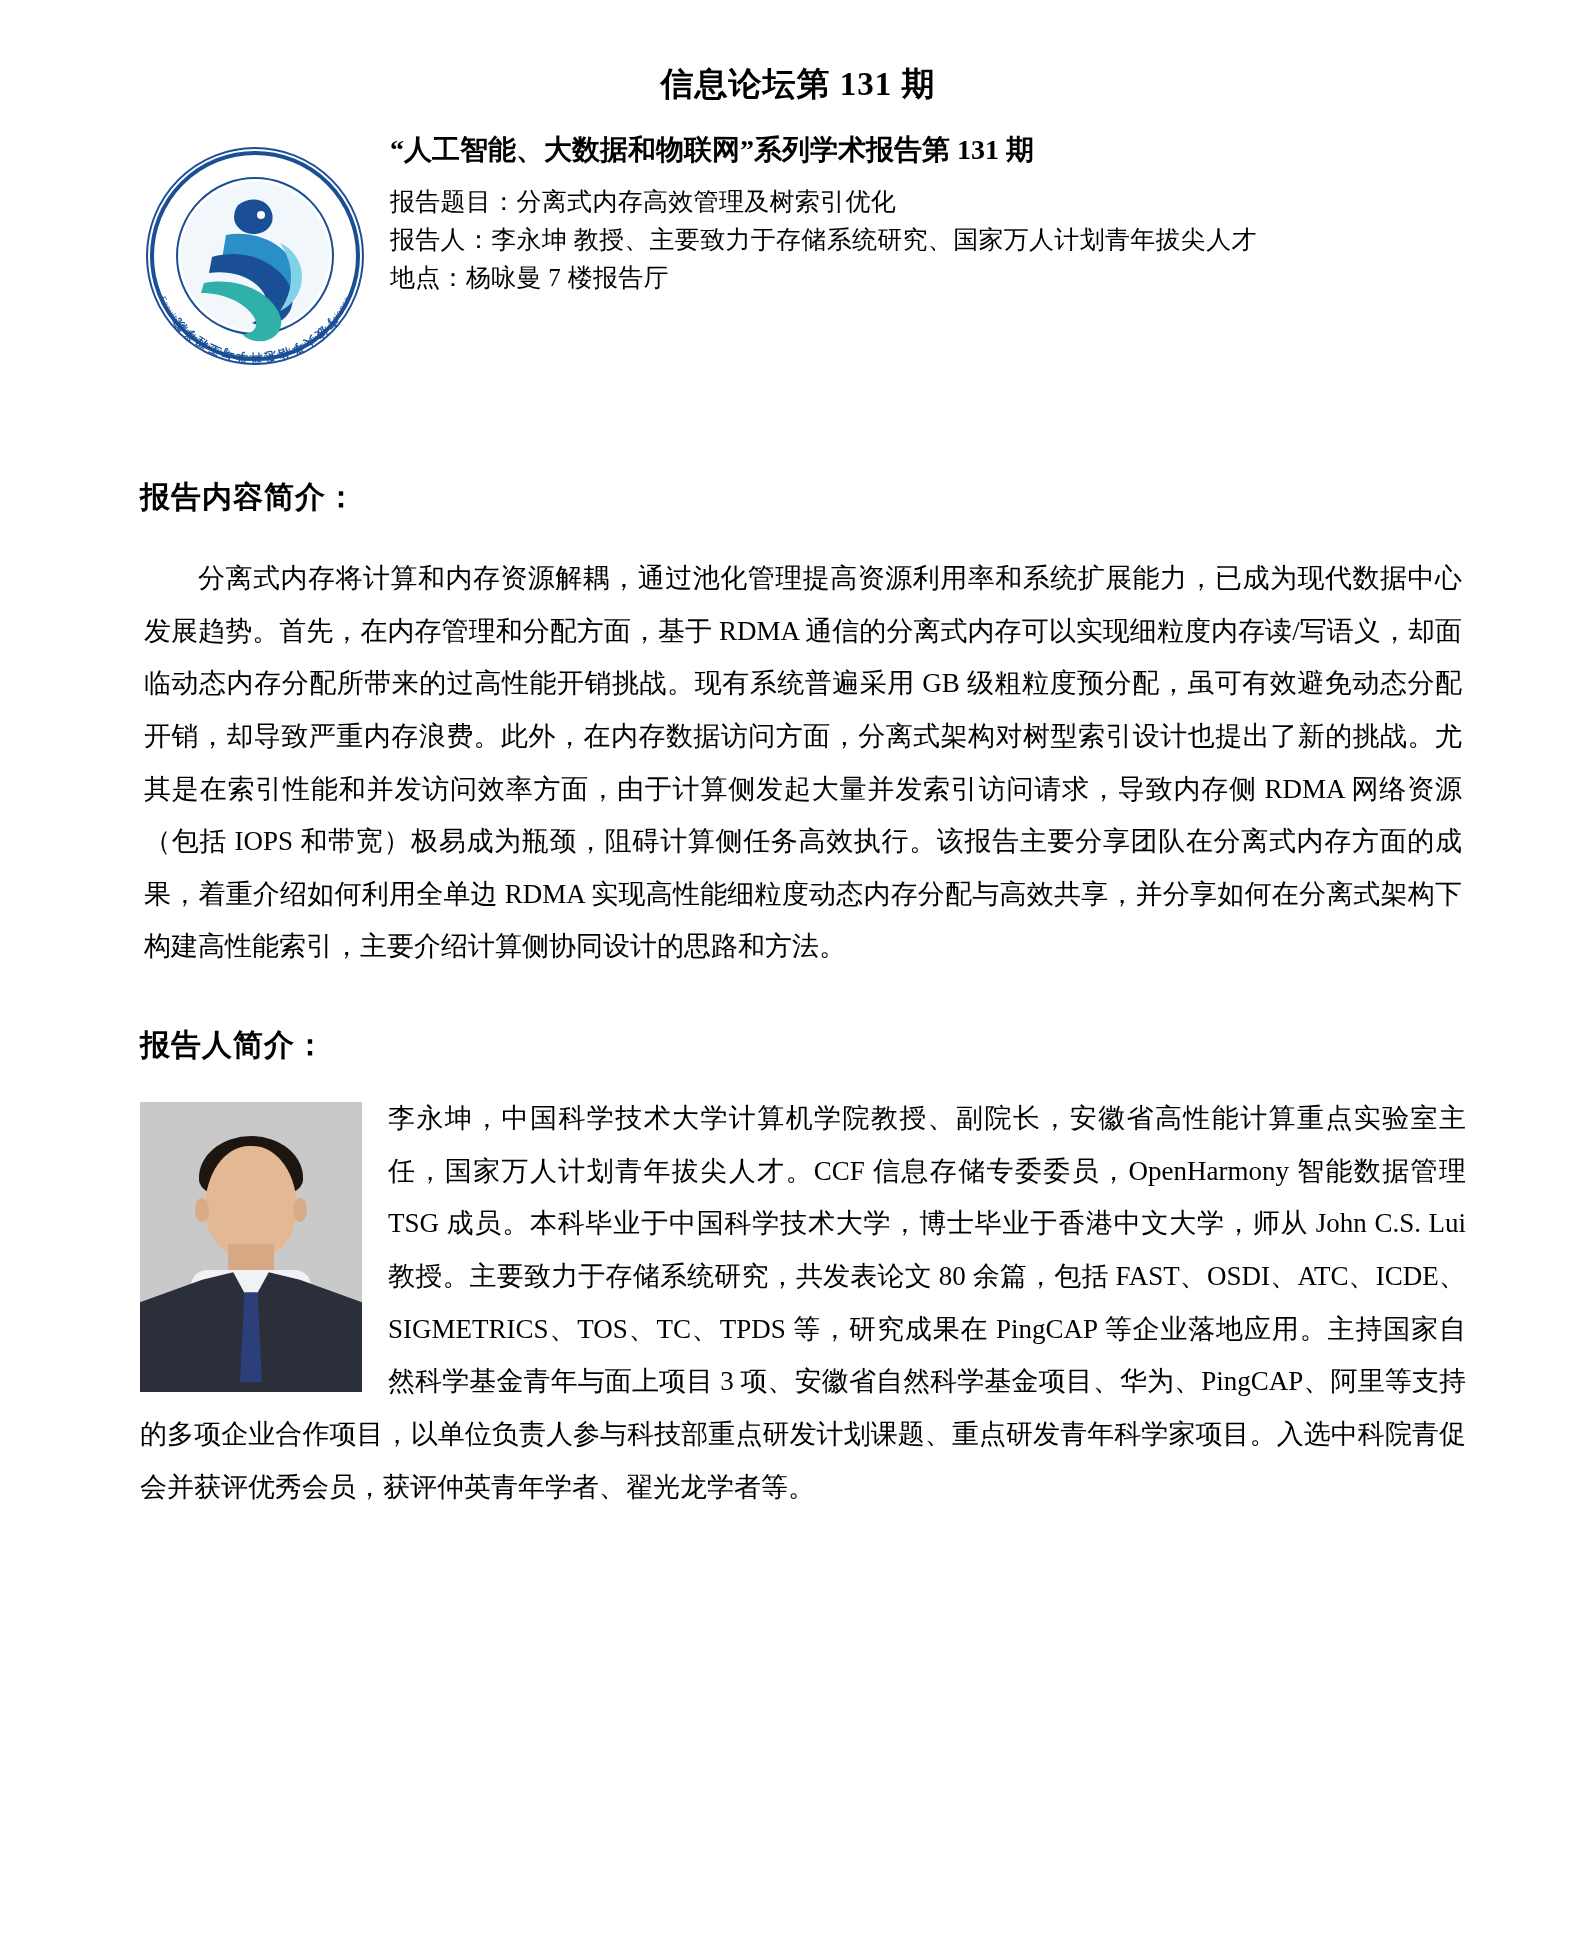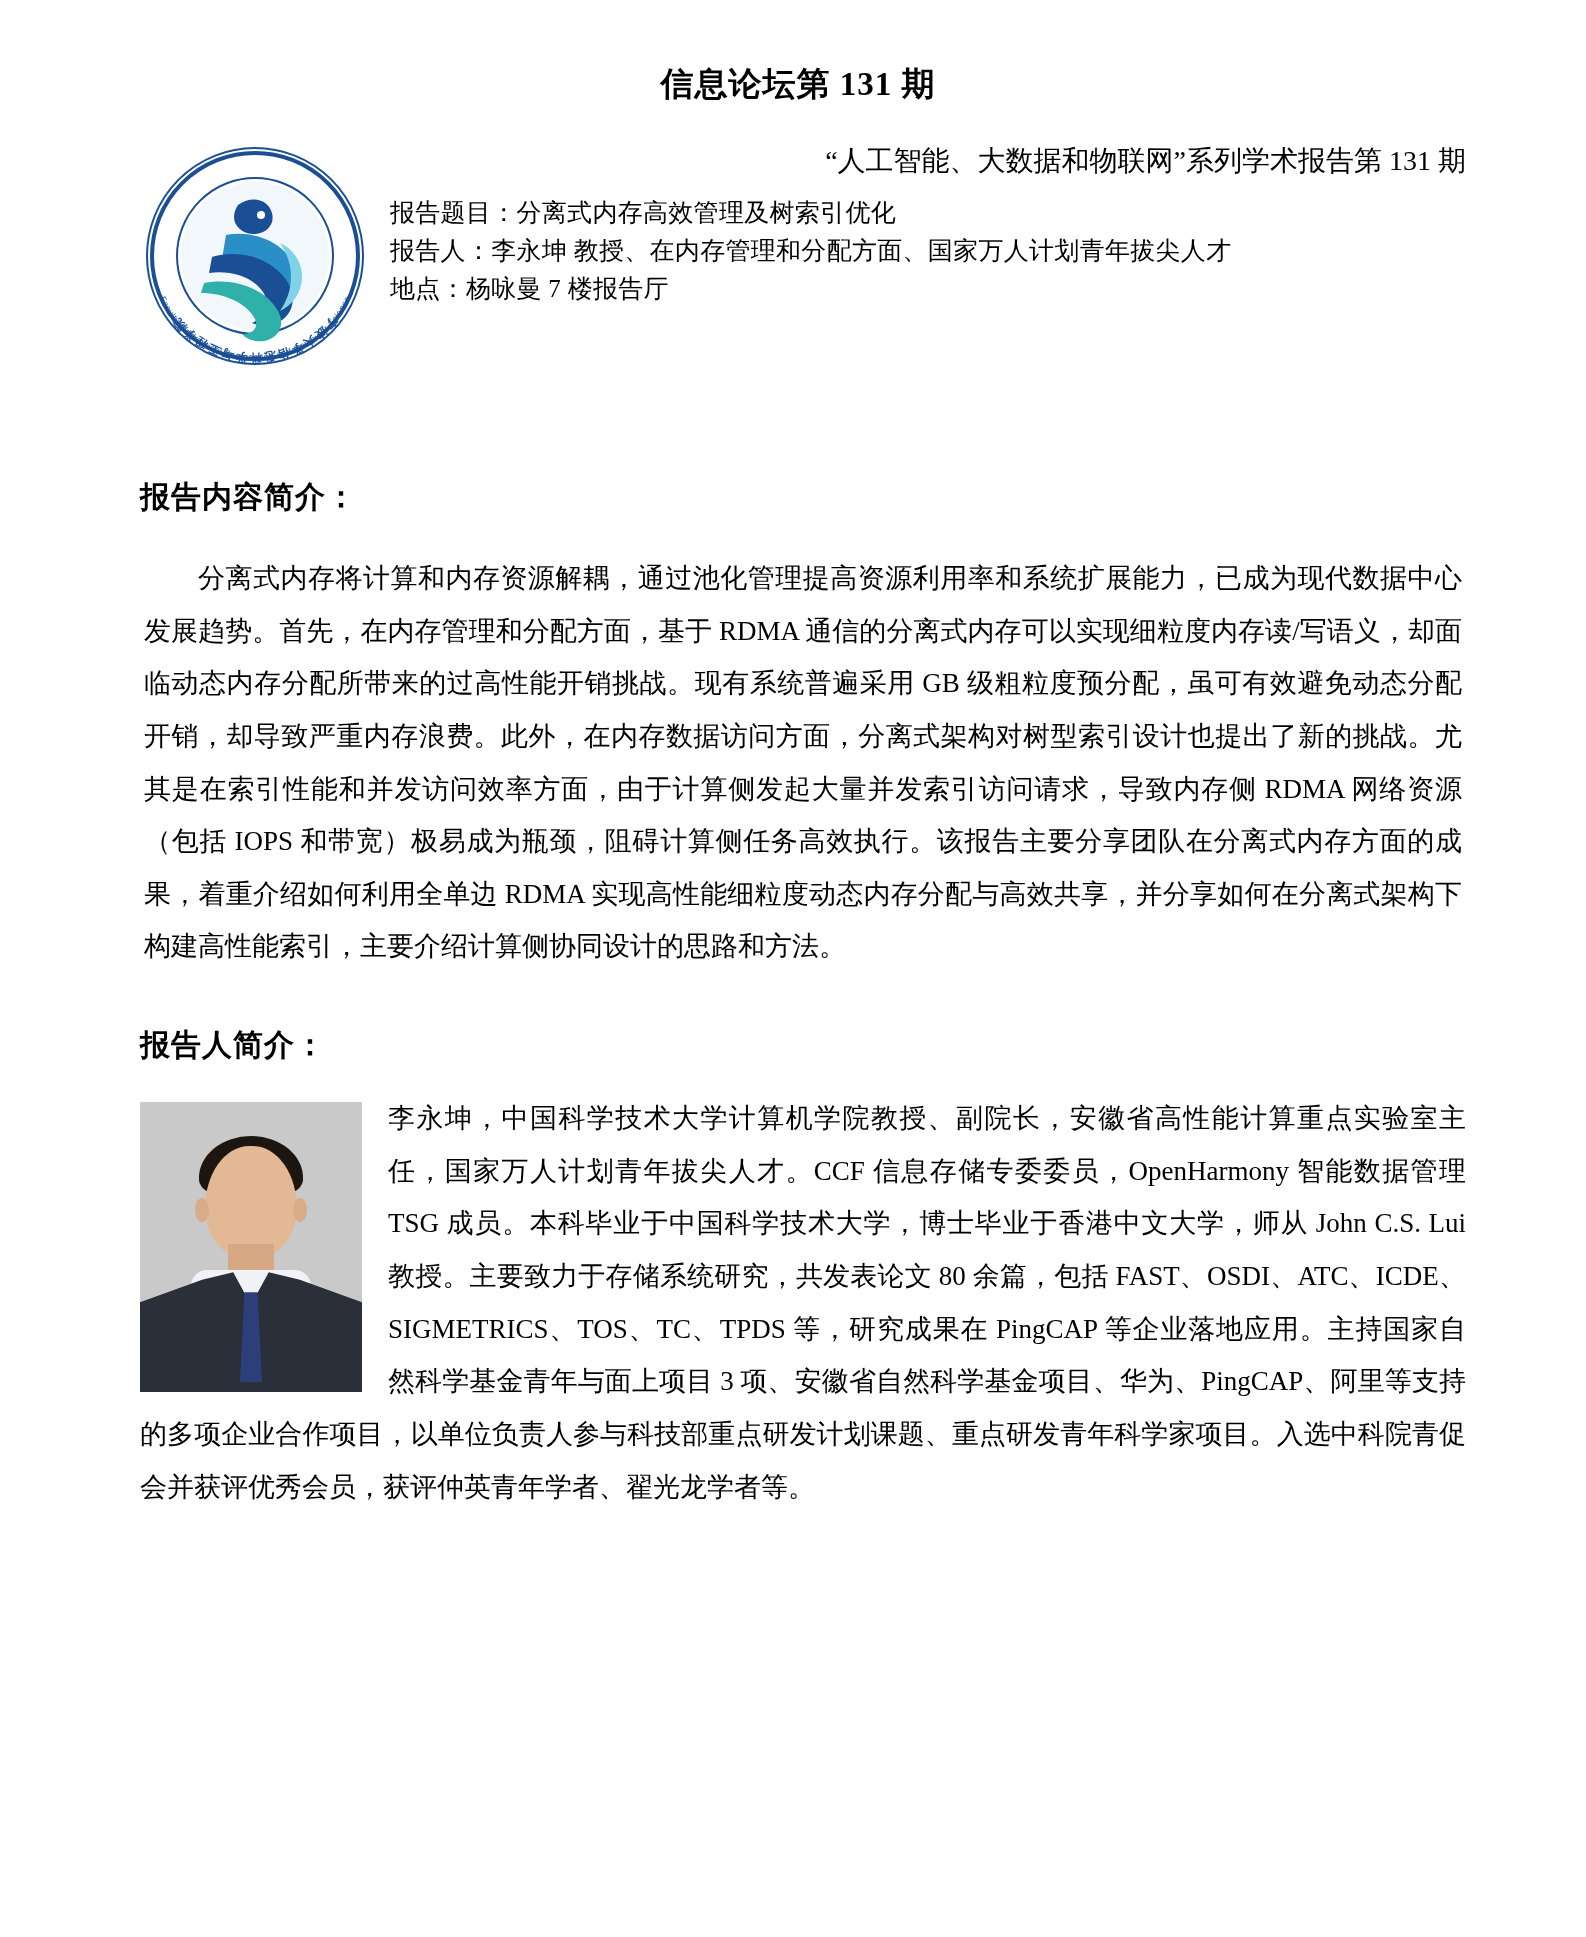--- a/index.html
+++ b/index.html
@@ -52,23 +52,23 @@
     width: 250px;
     height: 250px;
     position: relative;
   }
   .header-lines {
     flex: 1 1 auto;
     padding-top: 4px;
   }
   .subtitle {
     font-size: 28px;
-    font-weight: normal;
-    text-align: right;
-    margin: 11px 0 14px 0;
+    font-weight: bold;
+    text-align: left;
+    margin: 0 0 14px 0;
     padding-right: 40px;
   }
   .meta-line {
     font-size: 25px;
     font-weight: normal;
     line-height: 1.52;
     margin: 0;
     letter-spacing: 0.3px;
   }
 
@@ -227,21 +227,21 @@
             <text font-size="8.4" font-family="'Liberation Sans', sans-serif" fill="#1a4f96" letter-spacing="0.6">
               <textPath href="#arcBottom" startOffset="50%" text-anchor="middle">Faculty of Electrical Engineering and Computer Science</textPath>
             </text>
           </svg>
         </div>
       </div>
 
       <div class="header-lines">
         <div class="subtitle">“人工智能、大数据和物联网”系列学术报告第 131 期</div>
         <p class="meta-line">报告题目：分离式内存高效管理及树索引优化</p>
-        <p class="meta-line">报告人：李永坤 教授、在内存管理和分配方面、国家万人计划青年拔尖人才</p>
+        <p class="meta-line">报告人：李永坤 教授、主要致力于存储系统研究、国家万人计划青年拔尖人才</p>
         <p class="meta-line">地点：杨咏曼 7 楼报告厅</p>
       </div>
 
     </div>
   </div>
 
   <h2 class="section-heading section-abstract-heading">报告内容简介：</h2>
   <p class="body-text abstract">分离式内存将计算和内存资源解耦，通过池化管理提高资源利用率和系统扩展能力，已成为现代数据中心发展趋势。首先，在内存管理和分配方面，基于 RDMA 通信的分离式内存可以实现细粒度内存读/写语义，却面临动态内存分配所带来的过高性能开销挑战。现有系统普遍采用 GB 级粗粒度预分配，虽可有效避免动态分配开销，却导致严重内存浪费。此外，在内存数据访问方面，分离式架构对树型索引设计也提出了新的挑战。尤其是在索引性能和并发访问效率方面，由于计算侧发起大量并发索引访问请求，导致内存侧 RDMA 网络资源（包括 IOPS 和带宽）极易成为瓶颈，阻碍计算侧任务高效执行。该报告主要分享团队在分离式内存方面的成果，着重介绍如何利用全单边 RDMA 实现高性能细粒度动态内存分配与高效共享，并分享如何在分离式架构下构建高性能索引，主要介绍计算侧协同设计的思路和方法。</p>
 
   <h2 class="section-heading section-bio-heading">报告人简介：</h2>

